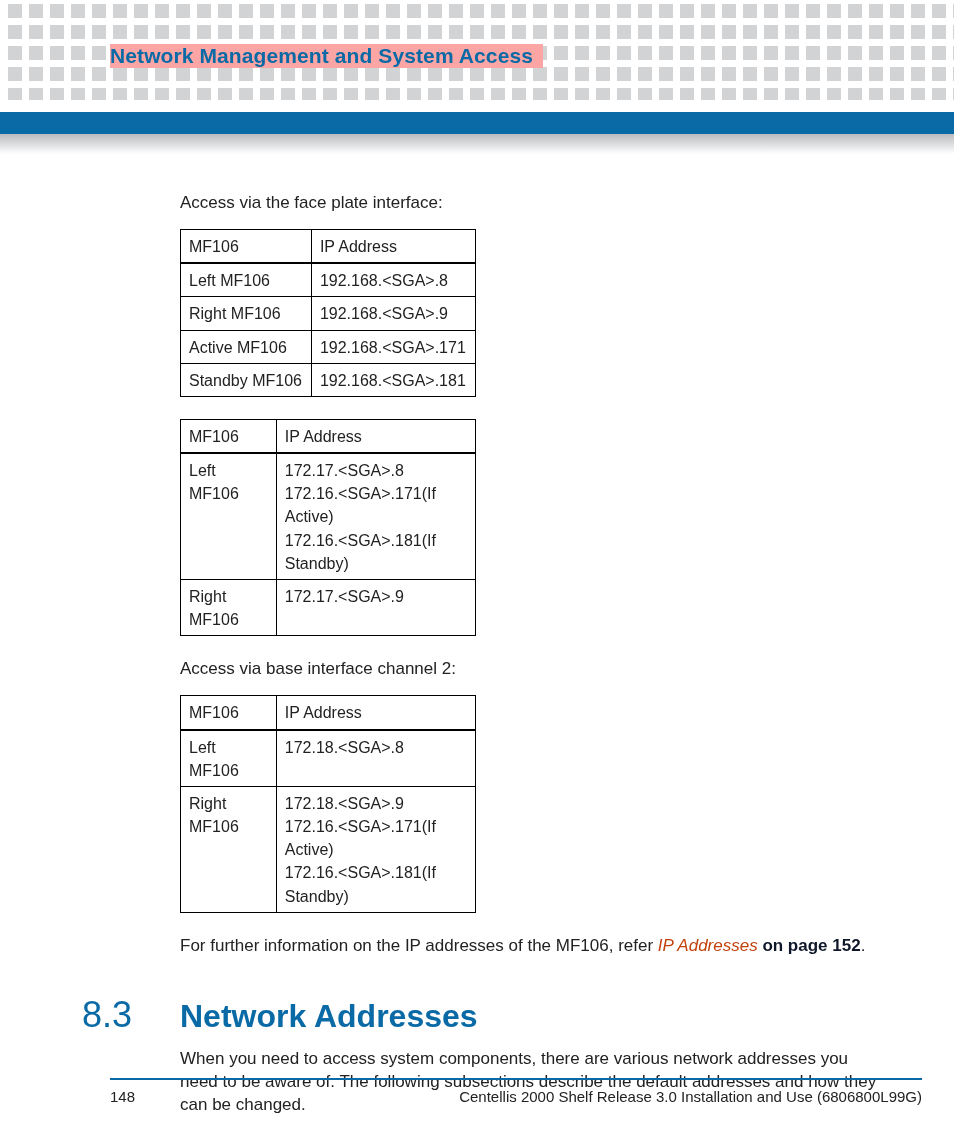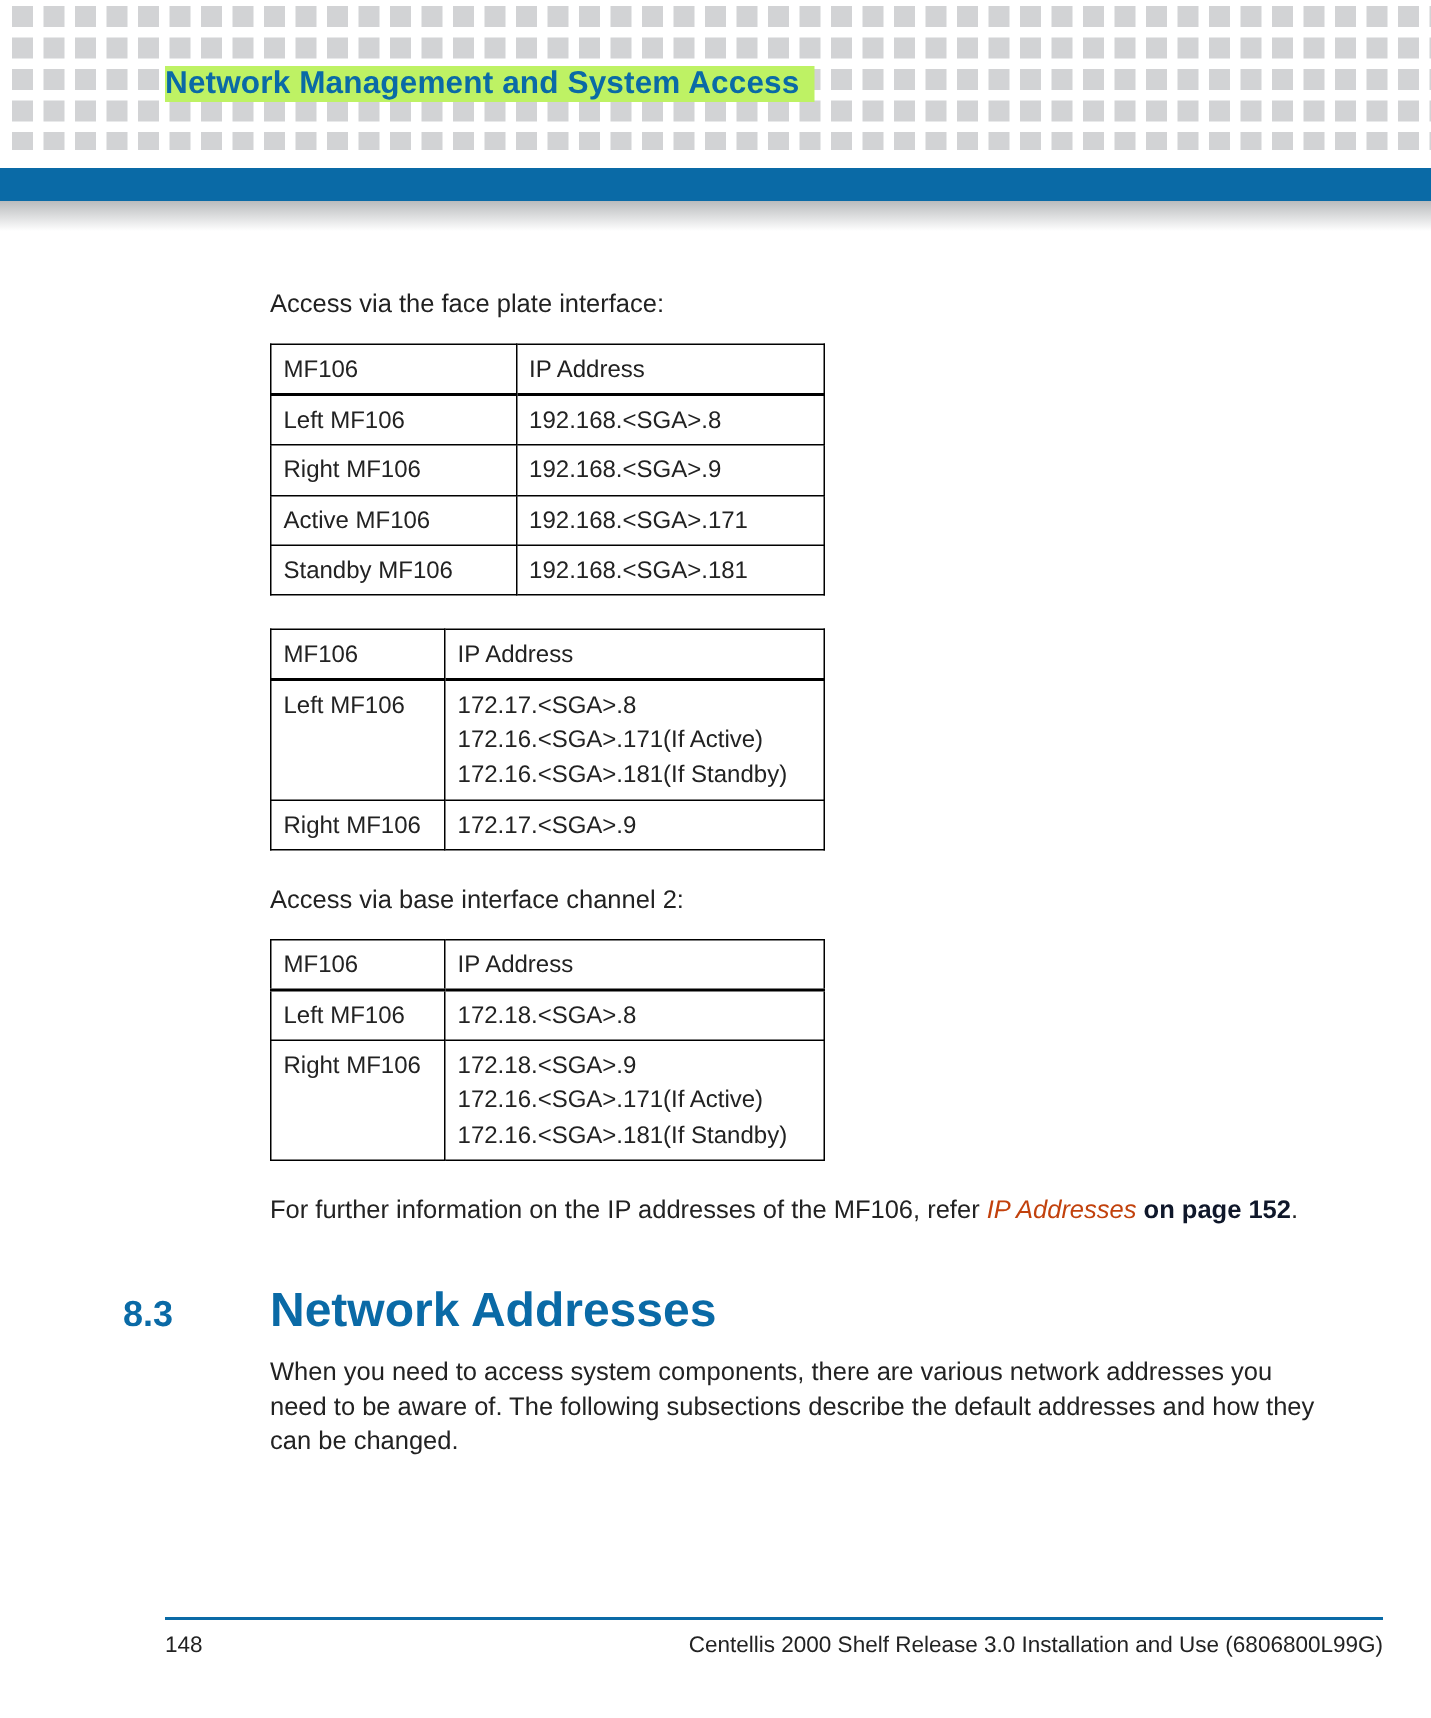--- a/index.html
+++ b/index.html
@@ -31,21 +31,21 @@
     overflow: hidden;
   }
   .squares span {
     background: #d2d3d5;
     width: 14px; height: 14px;
   }
   .chapter-title {
     position: absolute;
     top: 44px;
     left: 110px;
-    background: #bef264;
+    background: #fca5a5;
     padding: 0 10px 0 0;
     font-size: 21px;
     font-weight: 700;
     color: #0a6aa6;
     font-style: normal;
     letter-spacing: 0.1px;
   }
   .blue-bar {
     position: absolute;
     top: 112px;
@@ -63,21 +63,21 @@
   .content {
     padding: 180px 70px 0 180px;
   }
   .para {
     margin: 12px 0 14px 0;
     line-height: 1.35;
   }
   table.data {
     border-collapse: collapse;
     margin: 6px 0 22px 0;
-    width: 370px;
+    width: 296px;
   }
   table.data th, table.data td {
     border: 1px solid #000;
     padding: 5px 8px 4px 8px;
     font-weight: 400;
     text-align: left;
     vertical-align: top;
     font-size: 16px;
     line-height: 1.45;
   }
@@ -94,22 +94,22 @@
     font-weight: bold;
   }
   .section-heading {
     display: flex;
     gap: 36px;
     margin: 36px 0 12px -98px;
     align-items: baseline;
   }
   .section-num {
     color: #0a6aa6;
-    font-size: 24px;
-    font-weight: 700;
+    font-size: 36px;
+    font-weight: 400;
     min-width: 62px;
   }
   .section-title {
     color: #0a6aa6;
     font-size: 32px;
     font-weight: 700;
   }
   .footer {
     position: absolute;
     left: 0; right: 0;

